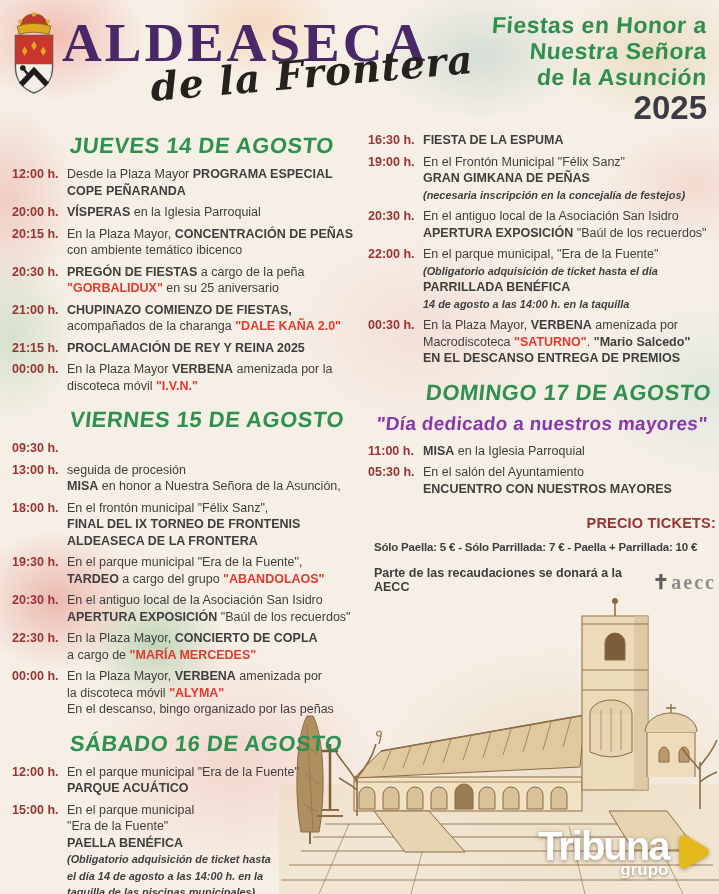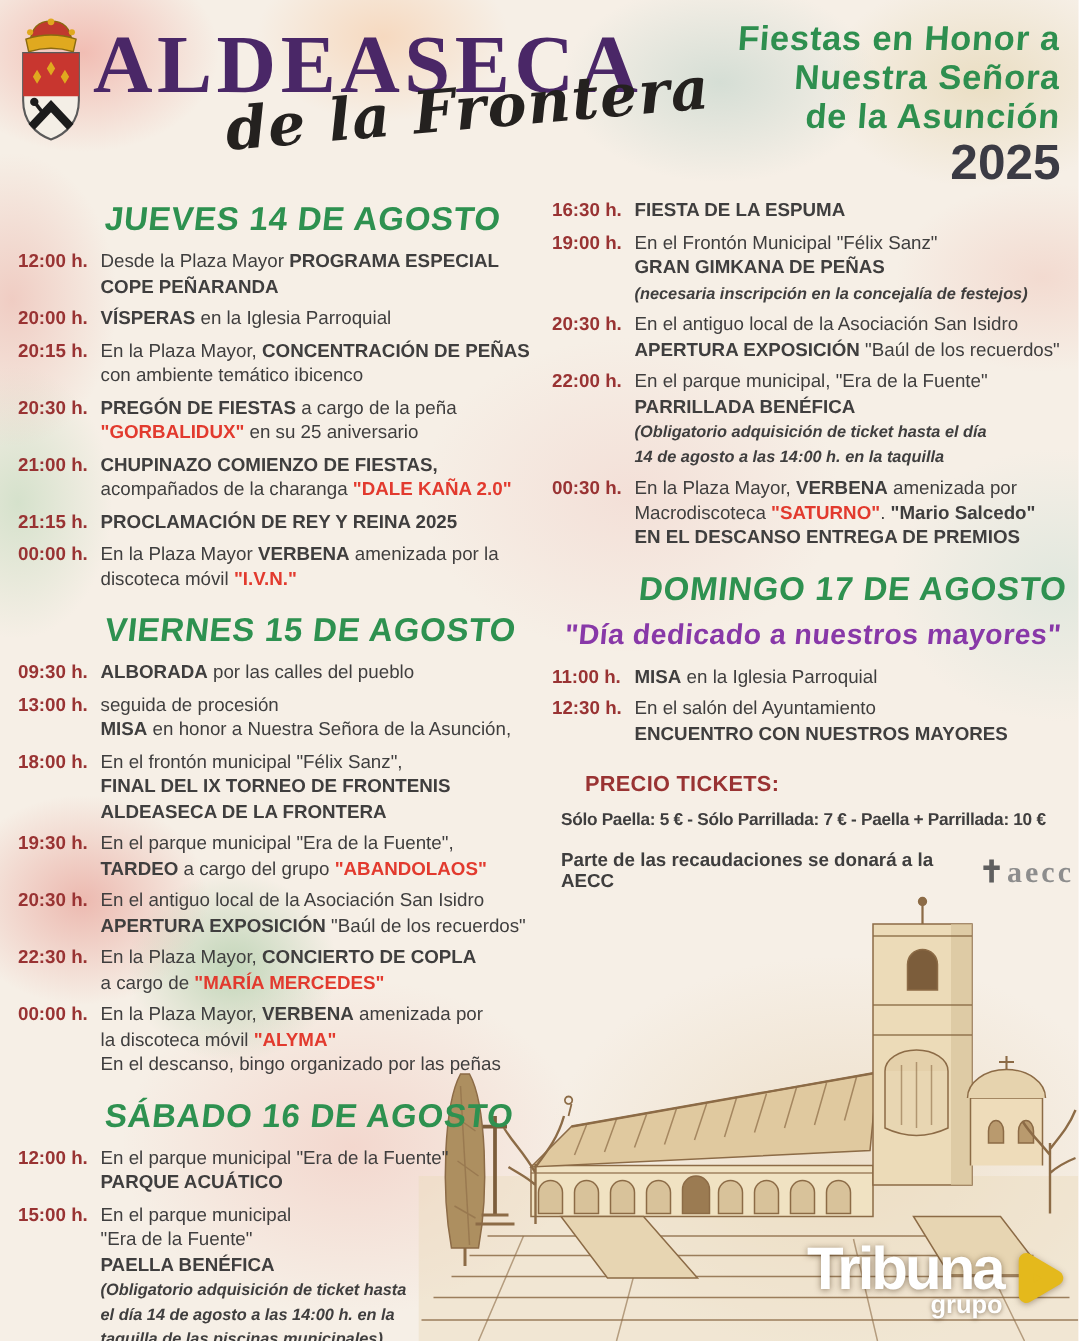--- a/index.html
+++ b/index.html
@@ -56,21 +56,21 @@
   .event{display:flex;margin-bottom:5px;}
   .time{flex:none;width:52px;margin-right:3px;font-weight:700;font-size:12.5px;
         line-height:16.5px;color:#993333;}
   .desc{flex:1;font-size:12.5px;line-height:16.5px;}
   .desc .line{white-space:nowrap;}
   .desc .b{font-weight:700;}
   .desc .r{color:#e23a2e;}
   .desc .i{font-style:italic;font-weight:600;font-size:10.9px;line-height:14.5px;display:inline-block;text-align:center;}
   
   .tickets{margin:18px 0 0 6px;}
-  .tickets-heading{margin:0 0 10px 16px;font-size:14.5px;font-weight:700;color:#993333;letter-spacing:.2px;}
+  .tickets-heading{margin:0 0 10px 4px;font-size:14.5px;font-weight:700;color:#993333;letter-spacing:.2px;text-align:right;}
   .tickets-prices{font-weight:700;font-size:11.5px;letter-spacing:-0.2px;white-space:nowrap;margin-bottom:13px;}
   .donation-row{display:flex;align-items:flex-end;font-weight:700;font-size:12.5px;}
   .aecc-logo{display:flex;align-items:baseline;margin-left:10px;color:#777;}
   .aecc-cross{font-size:20px;line-height:18px;color:#5f5f5f;margin-right:2px;}
   .aecc-text{font-family:"Liberation Serif",serif;font-size:20px;letter-spacing:2px;color:#8d8d8d;}
   
   .church{position:absolute;left:279px;top:594px;width:440px;height:300px;z-index:1;}
   
   .tribuna{position:absolute;left:538px;top:826px;z-index:5;display:flex;align-items:center;}
   .tribuna-name{
@@ -215,23 +215,20 @@
           <div class="desc">
             <div class="line"><span>En la Plaza Mayor </span><span class="b">VERBENA</span><span> amenizada por la</span></div>
             <div class="line"><span>discoteca móvil </span><span class="b r">"I.V.N."</span></div>
           </div>
         </div>
       </section>
       <section class="day">
         <h2 class="day-heading">VIERNES 15 DE AGOSTO</h2>
         <div class="event">
           <div class="time">09:30 h.</div>
-          <div class="desc">
-            <div class="line"><span class="b">ALBORADA</span><span> por las calles del pueblo</span></div>
-          </div>
         </div>
         <div class="event">
           <div class="time">13:00 h.</div>
           <div class="desc">
             <div class="line"><span>seguida de procesión</span></div>
             <div class="line"><span class="b">MISA</span><span> en honor a Nuestra Señora de la Asunción,</span></div>
           </div>
         </div>
         <div class="event">
           <div class="time">18:00 h.</div>
@@ -315,22 +312,22 @@
             <div class="time">20:30 h.</div>
             <div class="desc">
               <div class="line"><span>En el antiguo local de la Asociación San Isidro</span></div>
               <div class="line"><span class="b">APERTURA EXPOSICIÓN</span><span> "Baúl de los recuerdos"</span></div>
             </div>
           </div>
           <div class="event">
             <div class="time">22:00 h.</div>
             <div class="desc">
               <div class="line"><span>En el parque municipal, "Era de la Fuente"</span></div>
+              <div class="line"><span class="i">(Obligatorio adquisición de ticket hasta el día</span></div>
               <div class="line"><span class="b">PARRILLADA BENÉFICA</span></div>
-              <div class="line"><span class="i">(Obligatorio adquisición de ticket hasta el día</span></div>
               <div class="line"><span class="i">14 de agosto a las 14:00 h. en la taquilla</span></div>
             </div>
           </div>
           <div class="event">
             <div class="time">00:30 h.</div>
             <div class="desc">
               <div class="line"><span>En la Plaza Mayor, </span><span class="b">VERBENA</span><span> amenizada por</span></div>
               <div class="line"><span>Macrodiscoteca </span><span class="b r">"SATURNO"</span><span>. </span><span class="b">"Mario Salcedo"</span></div>
               <div class="line"><span class="b">EN EL DESCANSO ENTREGA DE PREMIOS</span></div>
             </div>
@@ -339,21 +336,21 @@
         <section class="day">
           <h2 class="day-heading">DOMINGO 17 DE AGOSTO</h2>
           <div class="day-subtitle">"Día dedicado a nuestros mayores"</div>
           <div class="event">
             <div class="time">11:00 h.</div>
             <div class="desc">
               <div class="line"><span class="b">MISA</span><span> en la Iglesia Parroquial</span></div>
             </div>
           </div>
           <div class="event">
-            <div class="time">12:30 h.</div>
+            <div class="time">05:30 h.</div>
             <div class="desc">
               <div class="line"><span>En el salón del Ayuntamiento</span></div>
               <div class="line"><span class="b">ENCUENTRO CON NUESTROS MAYORES</span></div>
             </div>
           </div>
         </section>
       </div>
     <div class="tickets">
       <h3 class="tickets-heading">PRECIO TICKETS:</h3>
       <div class="tickets-prices">Sólo Paella: 5 € - Sólo Parrillada: 7 € - Paella + Parrillada: 10 €</div>

